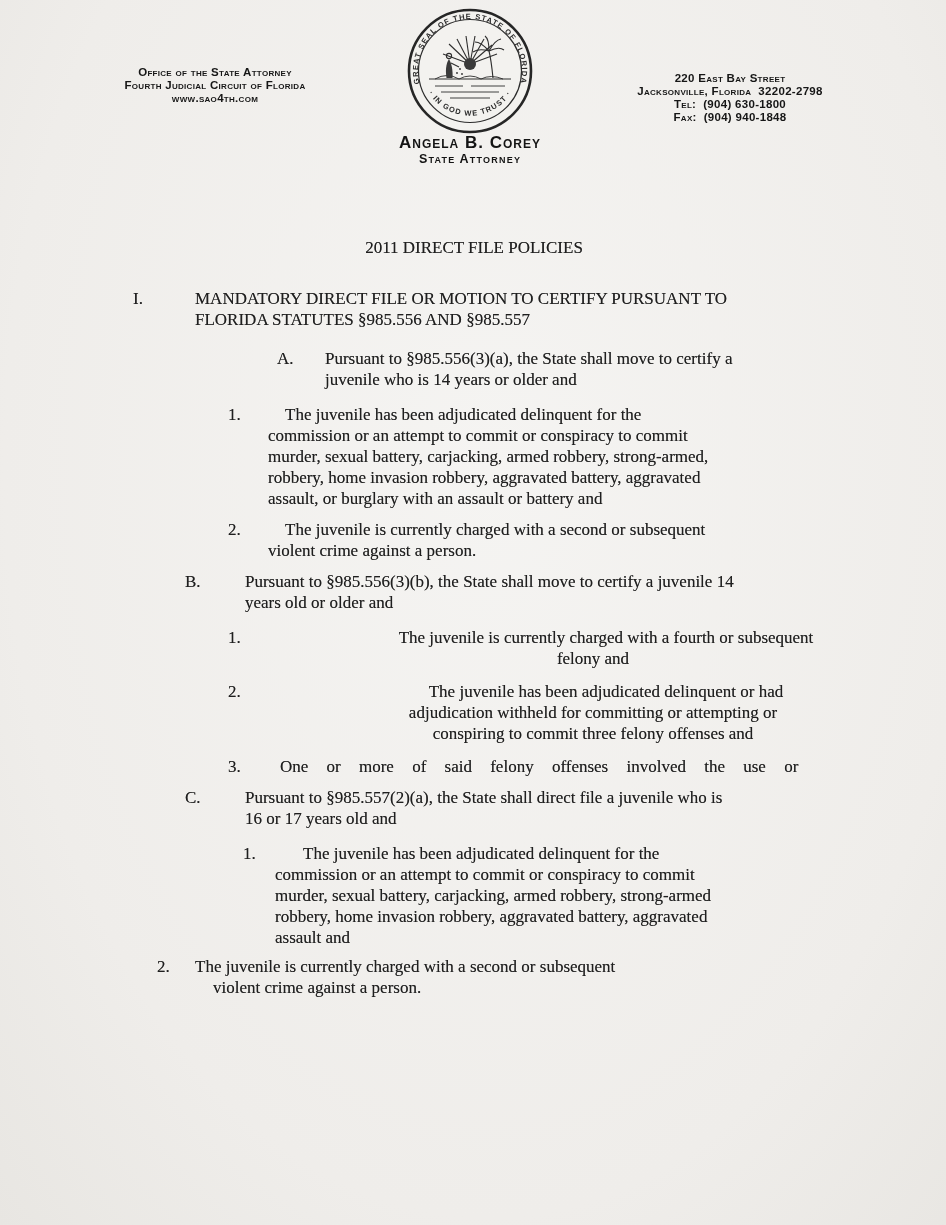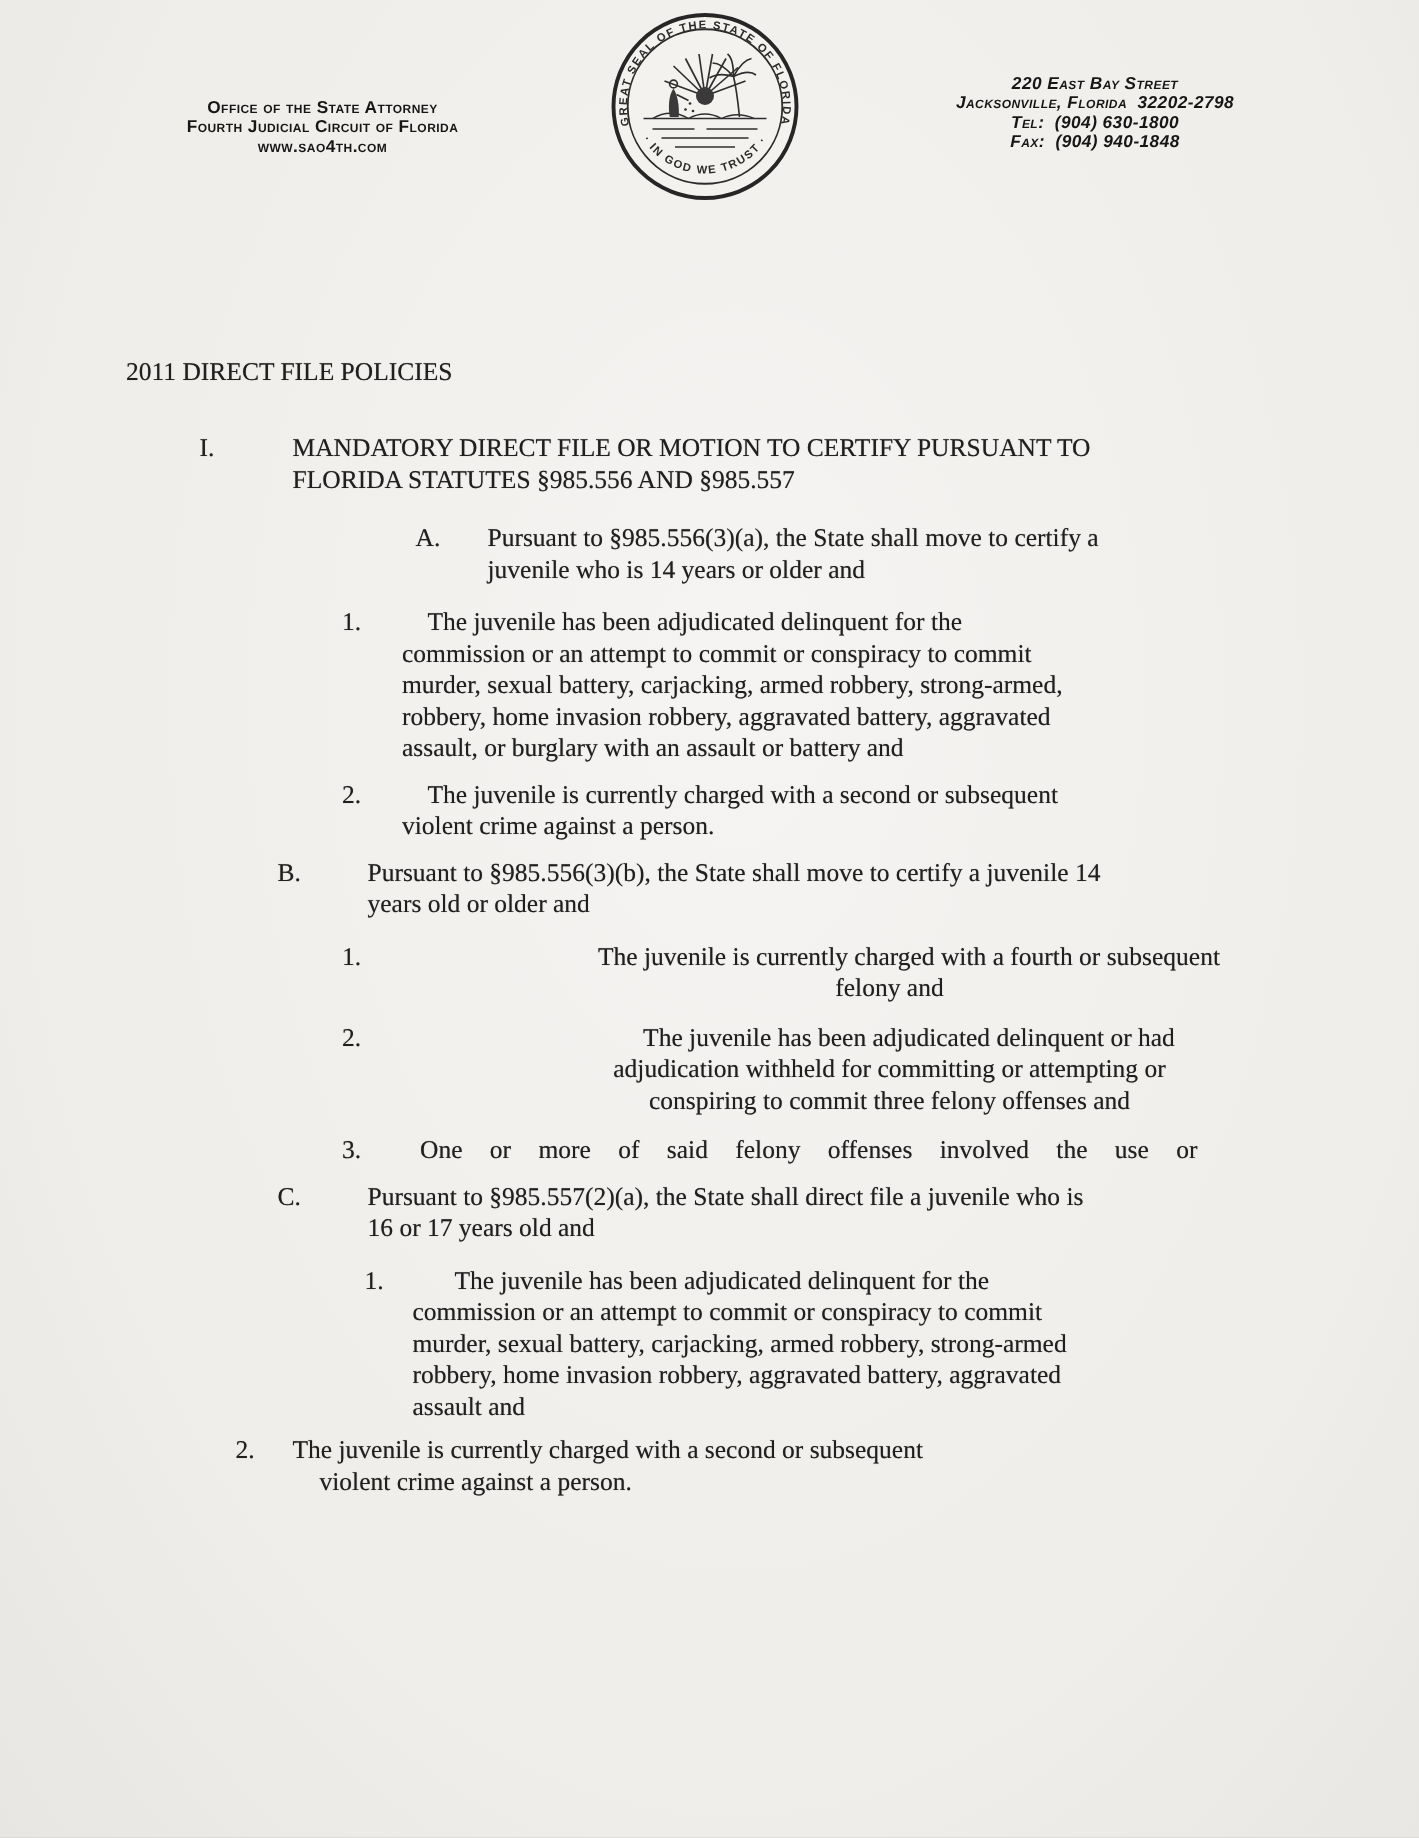--- a/index.html
+++ b/index.html
@@ -7,31 +7,31 @@
     position:relative;width:946px;height:1225px;margin:0 auto;overflow:hidden;
     background:radial-gradient(ellipse at 50% 38%, #f5f4f2 0%, #efedea 70%, #e8e6e2 100%);
     color:#1f1f1f;font-family:"Liberation Serif",serif;padding-left:35px;
   }
   
   .letterhead{position:absolute;left:0;top:0;width:946px;height:178px;font-family:"Liberation Sans",sans-serif;}
   .lh-block{position:absolute;text-align:center;font-weight:bold;font-variant:small-caps;
     font-size:11.5px;line-height:13px;letter-spacing:.3px;color:#161616;}
   .lh-block .lh-line{white-space:pre;}
   .lh-left{left:86px;top:66px;width:258px;}
-  .lh-right{left:576px;top:50px;width:308px;font-style:italic;}
+  .lh-right{left:576px;top:72px;width:308px;}
   .seal-wrap{position:absolute;left:405px;top:6px;width:130px;height:130px;}
   .attorney{position:absolute;left:330px;top:133px;width:280px;text-align:center;color:#141414;}
   .attorney-name{font-weight:bold;font-variant:small-caps;font-size:17px;line-height:19px;letter-spacing:1px;}
   .attorney-title{font-weight:bold;font-variant:small-caps;font-size:12.5px;line-height:14px;letter-spacing:1.2px;}
   
   .doc{position:absolute;left:84px;top:218px;width:830px;font-size:17px;line-height:21px;
     text-shadow:0 0 .5px rgba(25,25,25,.55);}
   .pre{white-space:pre-line;}
   .doc-heading{margin:0;}
-  .doc-title{margin-top:19px;width:780px;}
+  .doc-title{margin-top:19px;width:780px;text-align:center;}
   .intro{margin-top:39px;}
   .sec{position:relative;margin-top:30px;margin-left:111px;}
   .sec .mk{position:absolute;left:-62px;top:0;}
   .it{position:relative;}
   .mk{position:absolute;top:0;}
   .tx{display:block;}
   .lv-letter-a{margin-top:18px;margin-left:241px;}  .lv-letter-a .mk{left:-48px;}
   .lv-num-a{margin-left:184px;}                     .lv-num-a .mk{left:-40px;} .lv-num-a .tx{text-indent:17px;}
   .lv-letter{margin-left:161px;}                    .lv-letter .mk{left:-60px;}
   .lv-num-b{margin-left:188px;}                     .lv-num-b .mk{left:-44px;} .lv-num-b .tx{text-indent:26px;text-align:center;}
@@ -105,20 +105,24 @@
       </svg>
     </div>
 
     <div class="lh-block lh-right">
       <div class="lh-line">220 East Bay Street</div>
       <div class="lh-line">Jacksonville, Florida  32202-2798</div>
       <div class="lh-line">Tel:  (904) 630-1800</div>
       <div class="lh-line">Fax:  (904) 940-1848</div>
     </div>
 
+    <div class="attorney">
+      <div class="attorney-name">Angela B. Corey</div>
+      <div class="attorney-title">State Attorney</div>
+    </div>
   </div>
 
   <div class="doc">
 
 
     <div class="doc-title">2011 DIRECT FILE POLICIES</div>
 
 
     <div class="sec">
       <span class="mk">I.</span>

